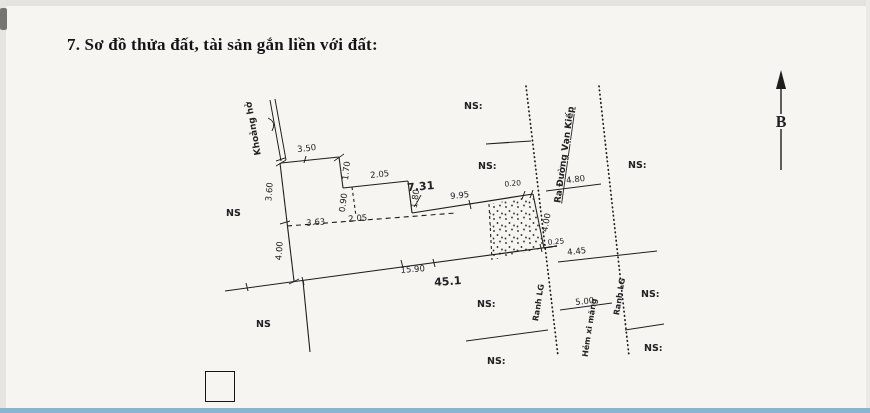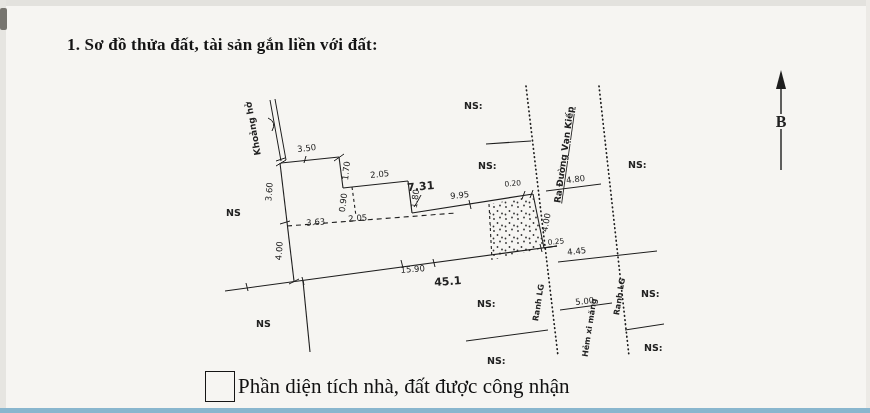--- a/index.html
+++ b/index.html
@@ -34,21 +34,21 @@
            paint-order:stroke;stroke:#f6f5f2;stroke-width:4px;}
 </style>
 </head>
 <body>
 
 <div class="scan-edge-top"></div>
 <div class="scan-edge-left"></div>
 <div class="scan-edge-right"></div>
 <div class="scan-smudge"></div>
 
-<div class="doc-title">1. Sơ đồ thửa đất, tài sản gắn liền với đất:</div>
+<div class="doc-title">7. Sơ đồ thửa đất, tài sản gắn liền với đất:</div>
 
 <svg width="870" height="413" viewBox="0 0 870 413" style="position:absolute;left:0;top:0;">
   <defs>
     <pattern id="stipple" width="12" height="12" patternUnits="userSpaceOnUse">
       <circle cx="2" cy="3" r="0.9" fill="#333"></circle>
       <circle cx="8" cy="1.5" r="0.9" fill="#333"></circle>
       <circle cx="5.5" cy="7" r="0.9" fill="#333"></circle>
       <circle cx="10" cy="9.5" r="0.9" fill="#333"></circle>
       <circle cx="1.5" cy="10.5" r="0.9" fill="#333"></circle>
     </pattern>
@@ -152,16 +152,15 @@
     <text class="ns" x="256" y="327">NS</text>
     <text class="ns" x="477" y="307">NS:</text>
     <text class="ns" x="487" y="364">NS:</text>
     <text class="ns" x="641" y="297">NS:</text>
     <text class="ns" x="644" y="351">NS:</text>
   </g>
 </svg>
 
 <div class="legend">
   <div class="legend-box"></div>
-  <div class="legend-text">Phần diện tích nhà, đất được công nhận</div>
 </div>
 
 <div class="bottom-bar"></div>
 
 </body></html>

